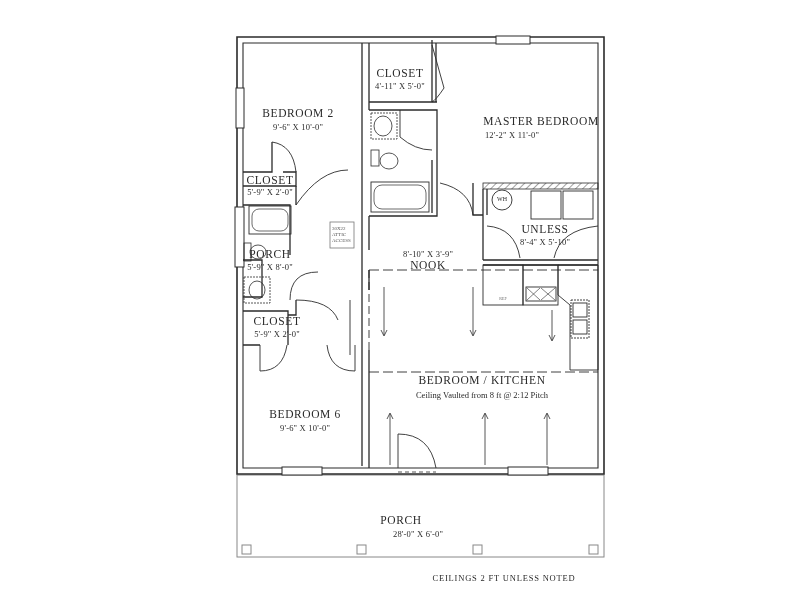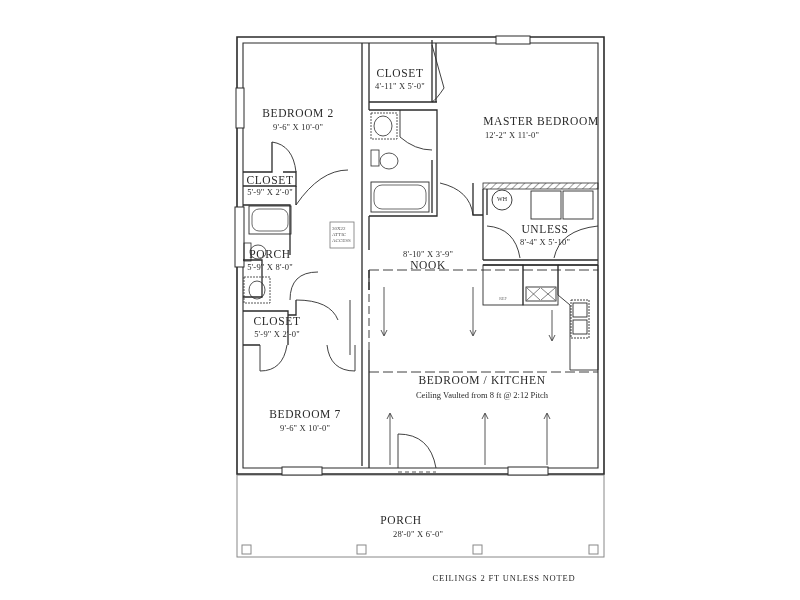--- a/index.html
+++ b/index.html
@@ -140,21 +140,21 @@
 
 <div class="lbl room" style="left:428px;top:227px;margin-top:32px;">NOOK</div>
 <div class="lbl dim" style="left:428px;top:249px;">8'-10" X 3'-9"</div>
 
 <div class="lbl room" style="left:545px;top:223px;">UNLESS</div>
 <div class="lbl dim" style="left:545px;top:237px;">8'-4" X 5'-10"</div>
 
 <div class="lbl room" style="left:482px;top:374px;">BEDROOM / KITCHEN</div>
 <div class="lbl note" style="left:482px;top:390px;">Ceiling Vaulted from 8 ft @ 2:12 Pitch</div>
 
-<div class="lbl room" style="left:305px;top:408px;">BEDROOM 7</div>
+<div class="lbl room" style="left:305px;top:408px;">BEDROOM 6</div>
 <div class="lbl dim" style="left:305px;top:423px;">9'-6" X 10'-0"</div>
 
 <div class="lbl room" style="left:401px;top:514px;">PORCH</div>
 <div class="lbl dim" style="left:418px;top:529px;">28'-0" X 6'-0"</div>
 
 <div class="lbl tiny" style="left:332px;top:226px;">
   <div>30X22</div>
   <div>ATTIC</div>
   <div>ACCESS</div>
 </div>

